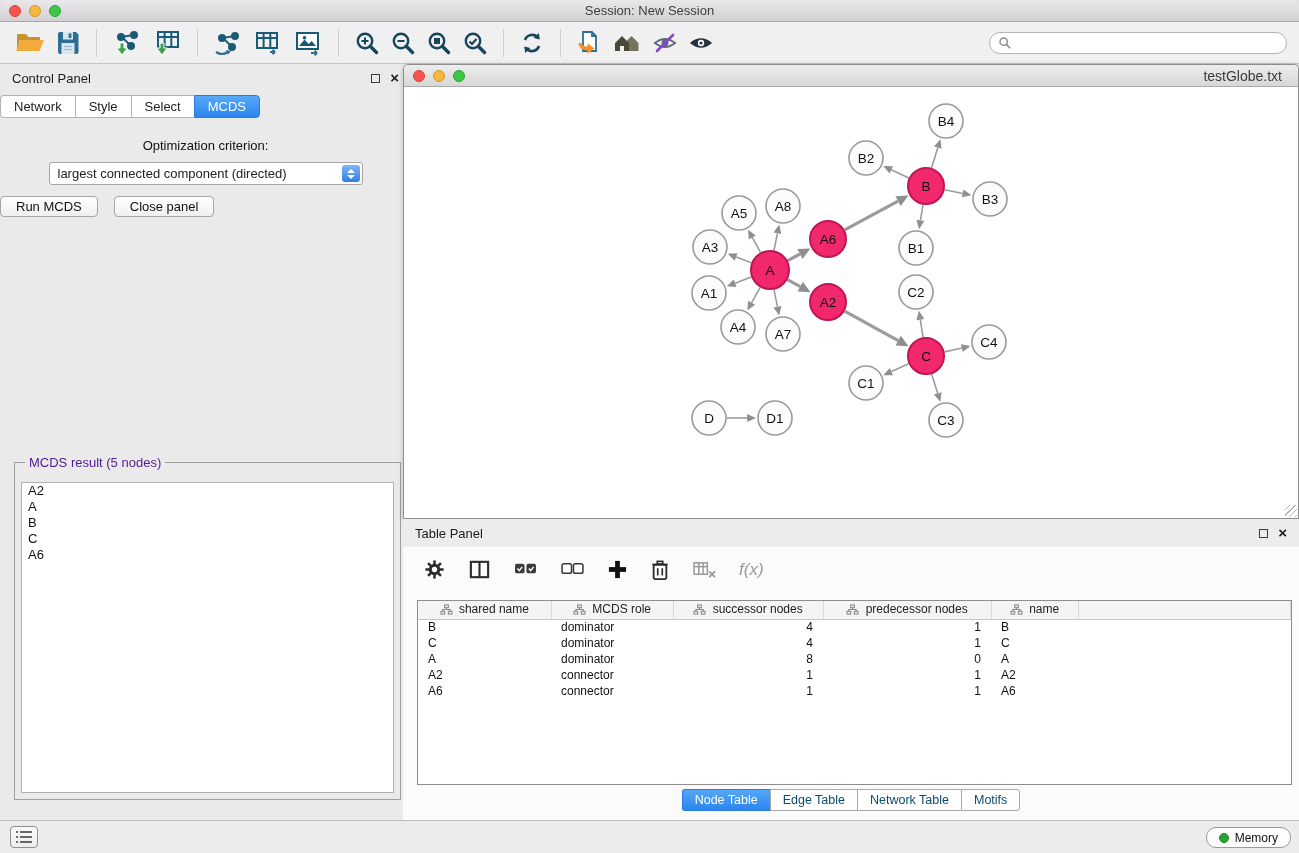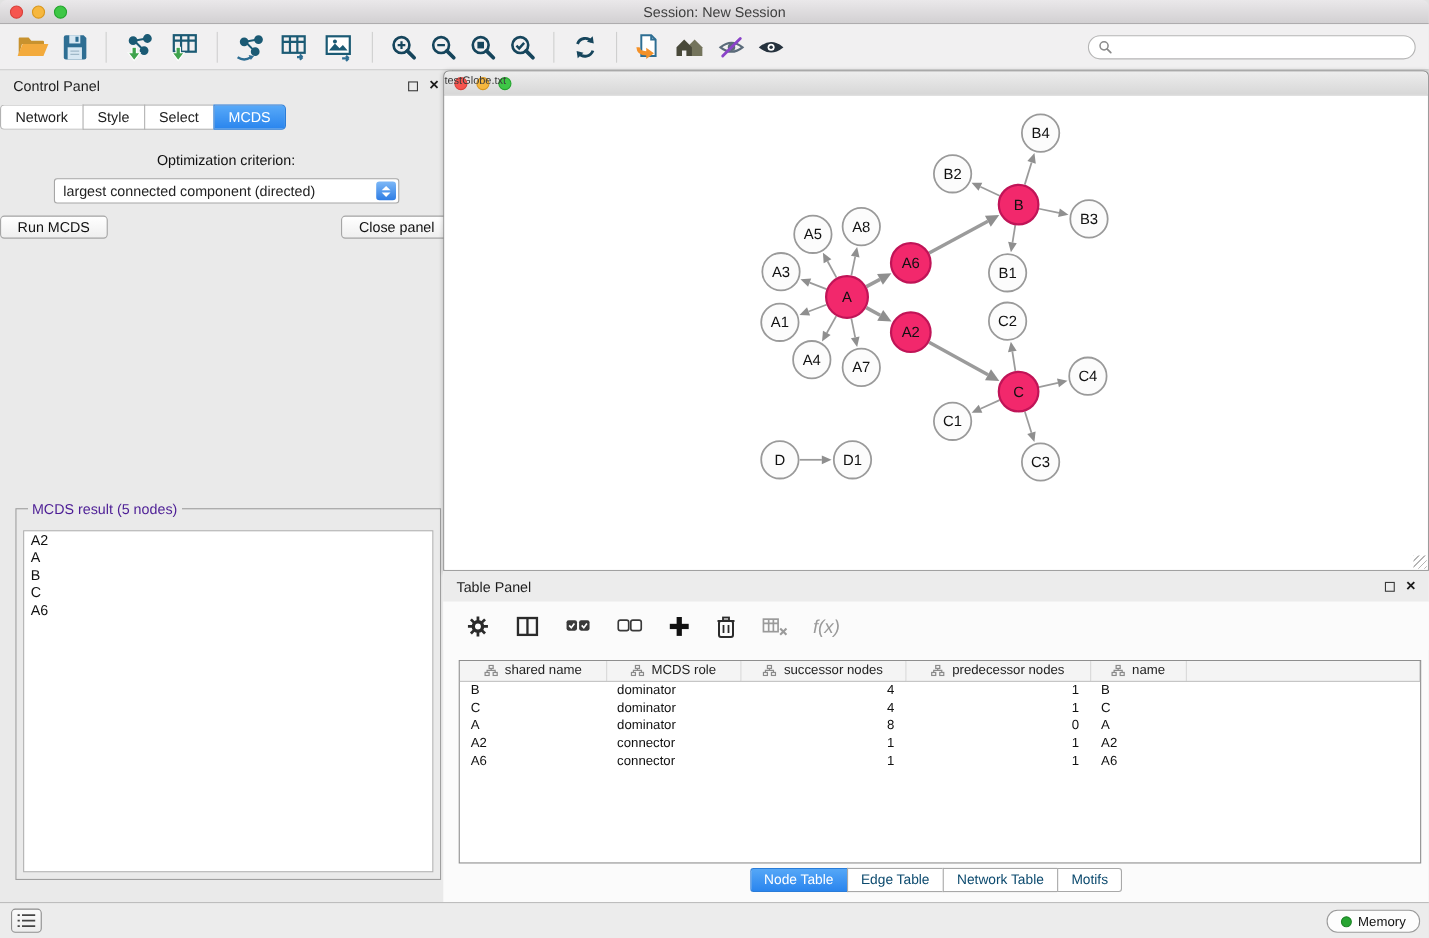--- a/index.html
+++ b/index.html
@@ -36,34 +36,34 @@
   .seg:first-child{border-radius:4px 0 0 4px}
   .seg:last-child{border-radius:0 4px 4px 0;border-right:1px solid #b2b2b2}
   .seg.active{background:linear-gradient(#58a9f8,#2a85ee);color:#fff;border-color:#2a7cd8}
   .opt-label{text-align:center;margin-top:20px;font-size:13px;color:#111}
   .dropdown{width:314px;height:23px;margin:9px auto 0;background:#fff;border:1px solid #a6a6a6;border-radius:3px;
     display:flex;align-items:center;position:relative;padding-left:8px;font-size:13px;cursor:pointer}
   .dd-stepper{position:absolute;right:2px;top:2px;bottom:2px;width:18px;border-radius:3px;
     background:linear-gradient(#7db8f7,#2f7de4);display:flex;flex-direction:column;align-items:center;justify-content:center;gap:2px}
   .dd-up{width:0;height:0;border-left:4px solid transparent;border-right:4px solid transparent;border-bottom:4px solid #fff}
   .dd-down{width:0;height:0;border-left:4px solid transparent;border-right:4px solid transparent;border-top:4px solid #fff}
-  .btn-row{display:flex;justify-content:space-between;gap:16px;margin-top:11px}
+  .btn-row{display:flex;justify-content:flex-start;gap:16px;margin-top:11px}
   .cp-btn{font-family:"Liberation Sans",sans-serif;font-size:13px;padding:2px 15px;background:linear-gradient(#fff,#efefef);
     border:1px solid #a6a6a6;border-radius:4px;cursor:pointer;color:#111}
   .result-box{position:absolute;left:14px;right:10px;top:391px;bottom:20px;border:1px solid #9f9f9f}
   .result-box legend{font-size:13px;padding:0 4px;margin-left:10px;color:#4c1d95}
   .listbox{position:absolute;left:6px;right:6px;top:12px;bottom:6px;background:#fff;border:1px solid #b0b0b0;overflow:hidden}
   .result-item{font-size:13px;padding:0 6px;line-height:16px;color:#111;cursor:default}
 
   
   .network-window{position:absolute;left:403px;top:64px;width:896px;height:455px;background:#fff;
     border:1px solid #8e8e8e;border-radius:5px 5px 0 0;box-shadow:0 1px 5px rgba(0,0,0,.22)}
   .nw-titlebar{height:22px;background:linear-gradient(#ededed,#d7d7d7);border-bottom:1px solid #ababab;
     border-radius:5px 5px 0 0;position:relative}
-  .nw-title{position:absolute;left:0;right:16px;top:3px;text-align:left;font-size:10px;color:#3c3c3c}
+  .nw-title{position:absolute;left:0;right:16px;top:3px;text-align:right;font-size:14px;color:#3c3c3c}
   .nw-canvas{position:absolute;top:22px;left:0;right:0;bottom:0;background:#fff;overflow:hidden}
   .resize-grip{position:absolute;right:1px;bottom:1px;width:12px;height:12px;
     background:repeating-linear-gradient(135deg,transparent 0 3px,#b5b5b5 3px 4px)}
 
   
   .table-panel{position:absolute;left:403px;top:519px;right:0;bottom:33px;background:#fbfbfb}
   .table-panel .panel-header{background:#ececec}
   .tp-toolbar{display:flex;align-items:center;gap:18px;padding:9px 0 8px 18px;background:#fbfbfb}
   .tp-tbtn{background:none;border:none;display:flex;align-items:center;cursor:pointer;padding:2px}
   .fx-label{font-family:Liberation Sans, sans-serif;font-style:italic;color:#9a9a9a;font-size:17px}

